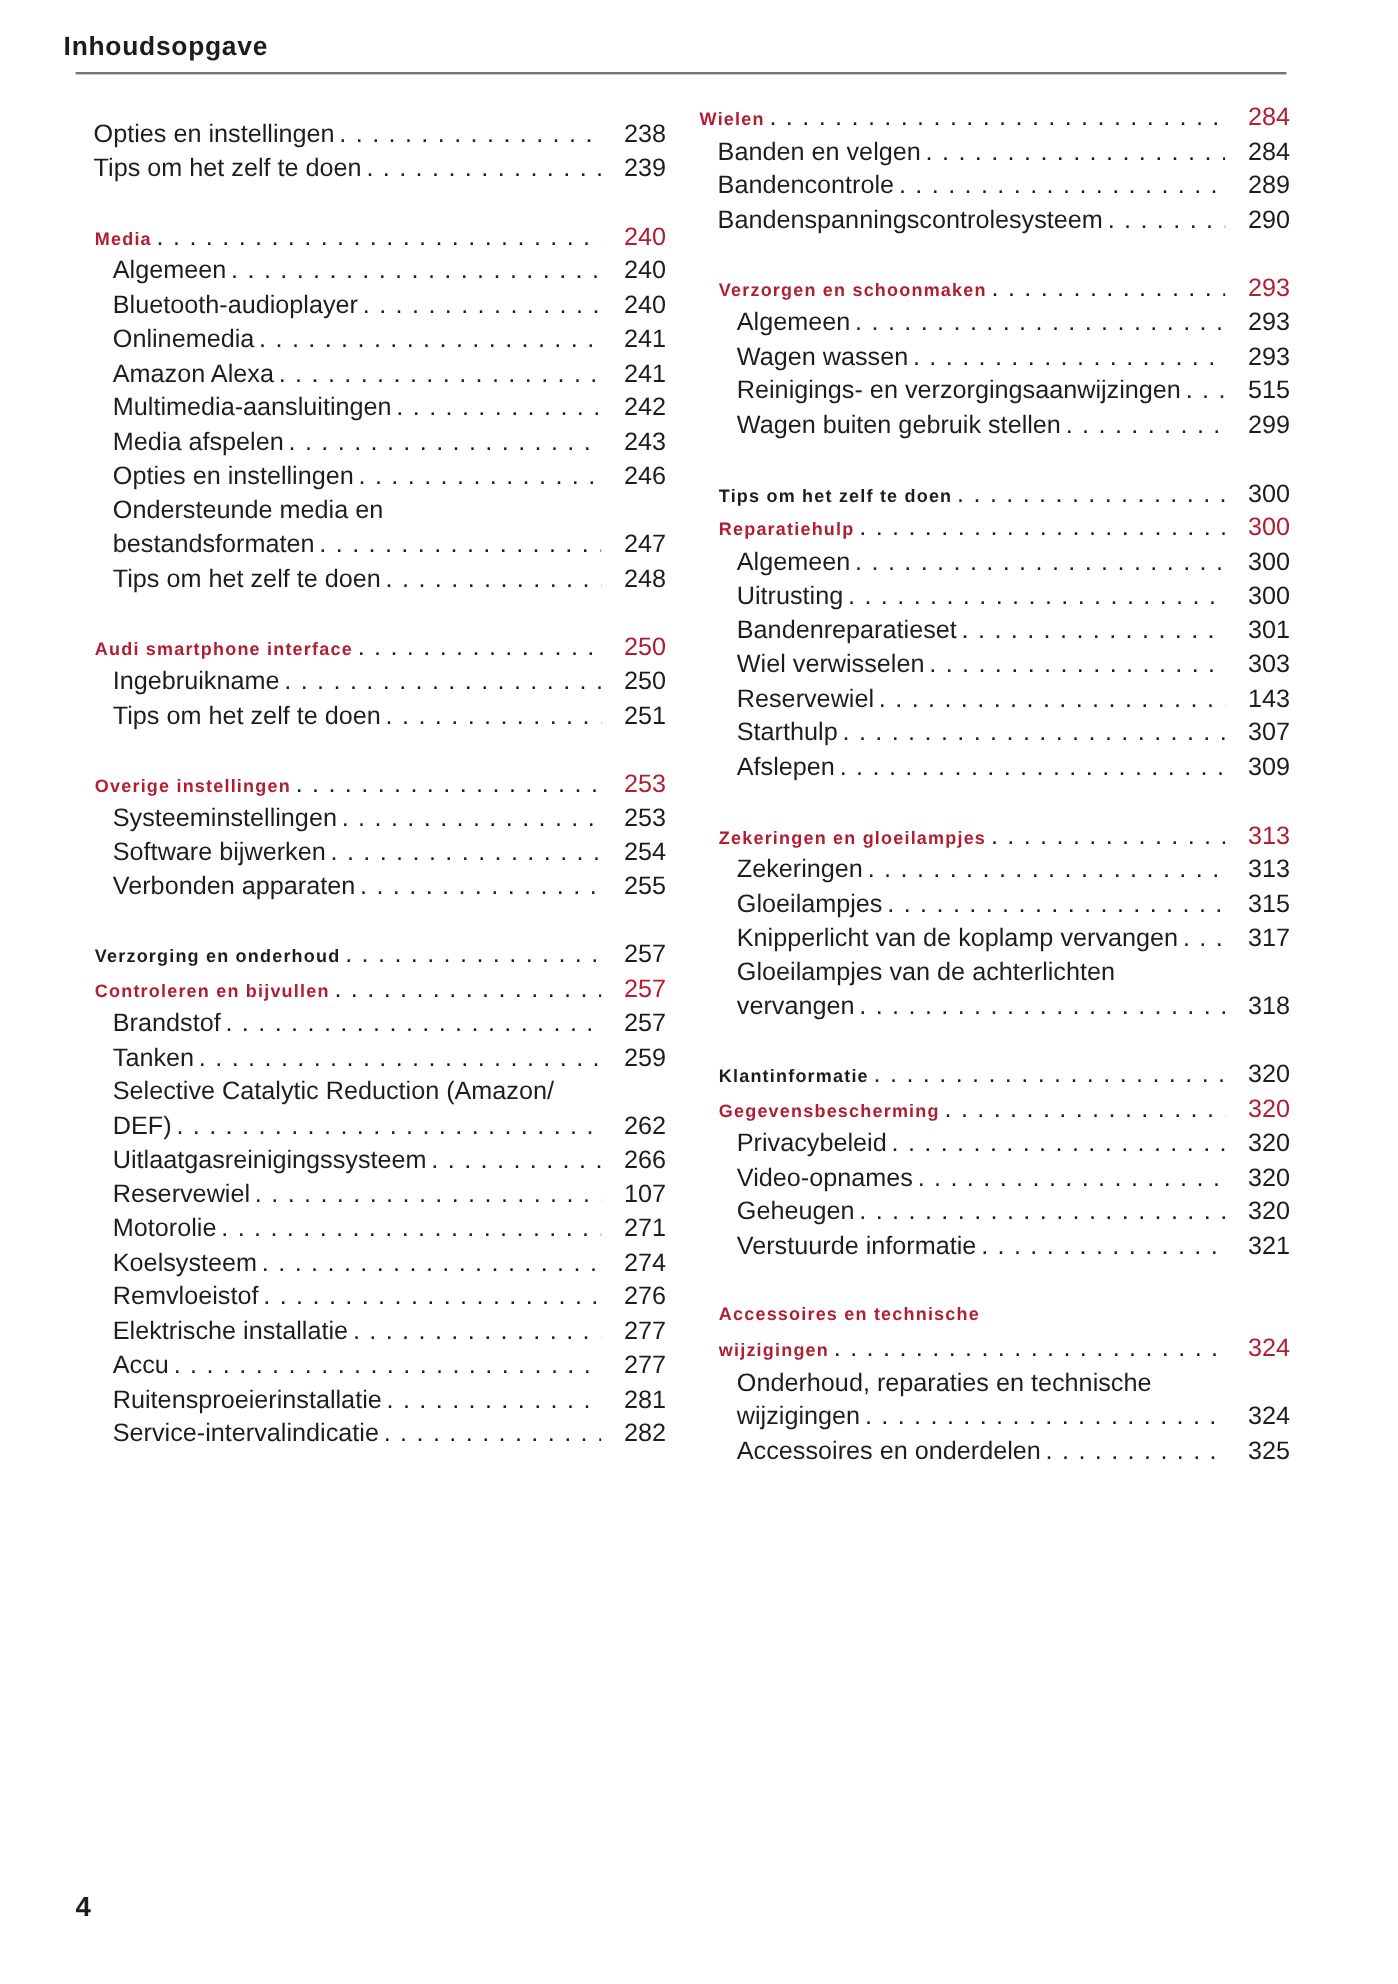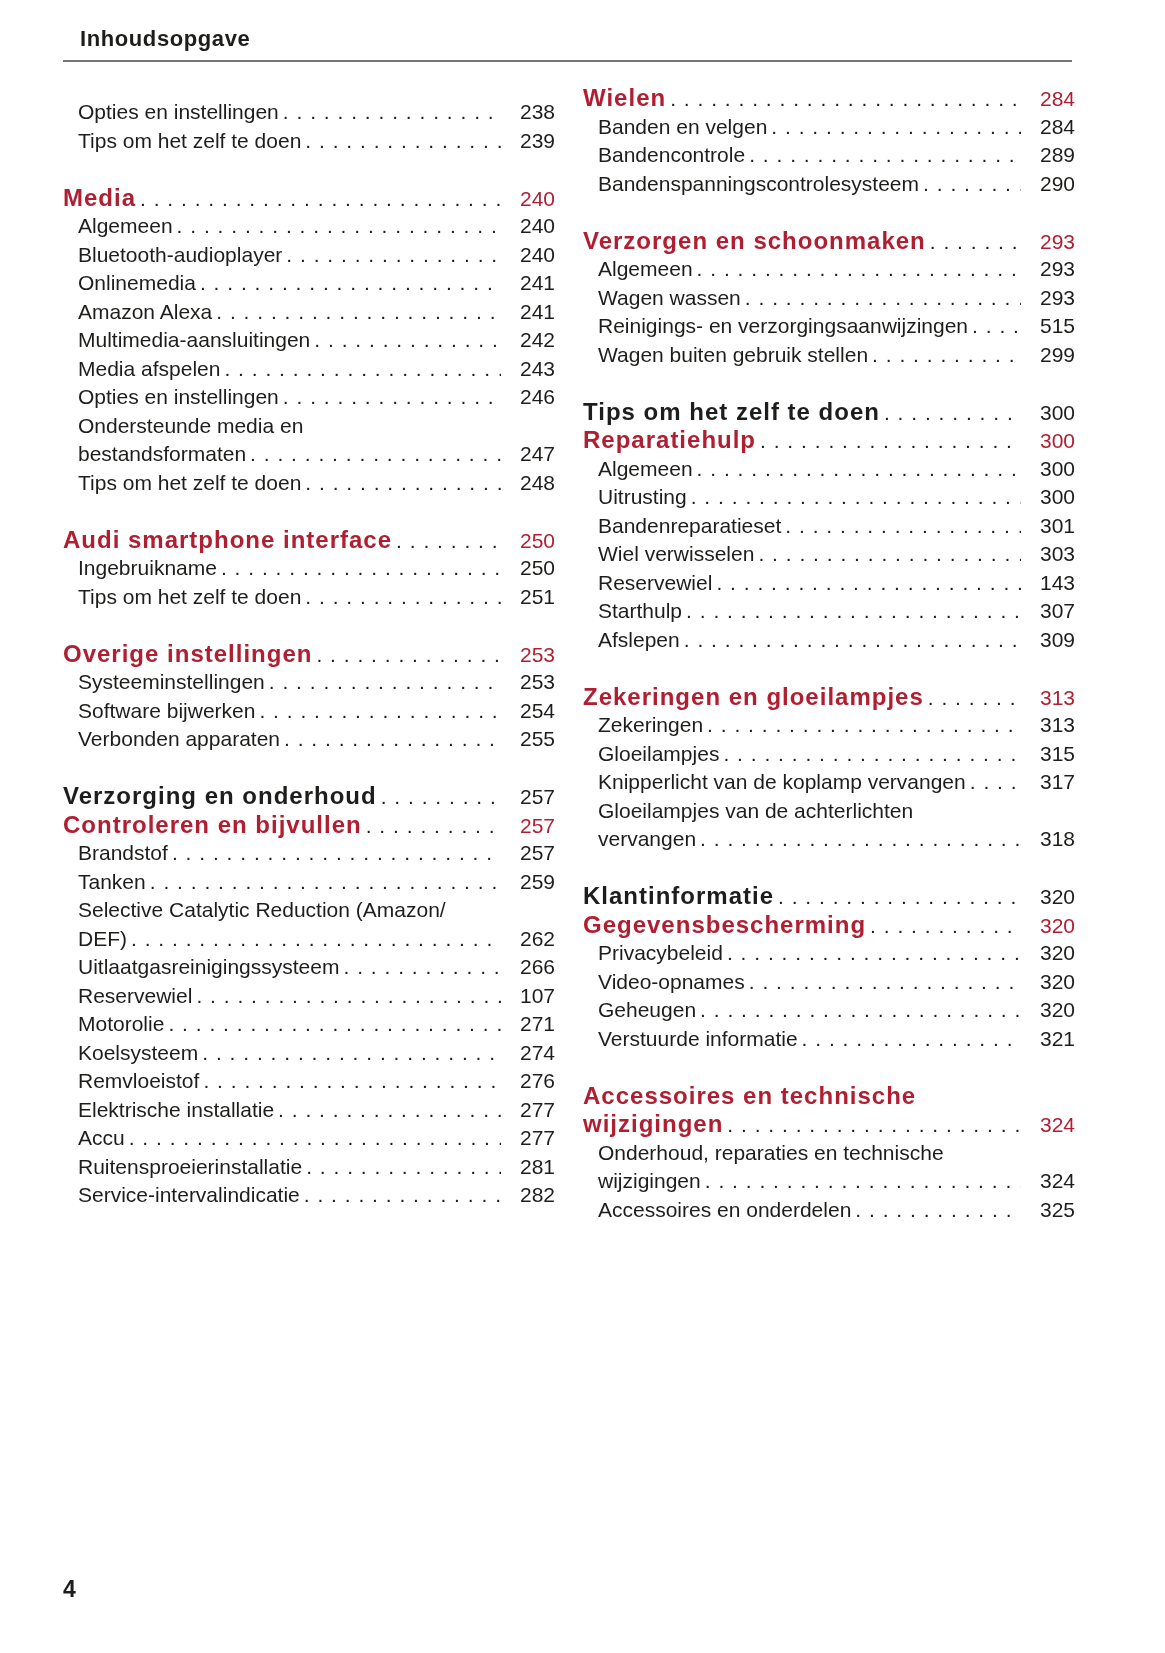--- a/index.html
+++ b/index.html
@@ -9,47 +9,47 @@
   html,body{margin:0;padding:0;background:#ffffff;}
   body{
     width:1165px;height:1653px;
     font-family:"Liberation Sans","DejaVu Sans",sans-serif;
     color:var(--ink);
     position:relative;overflow:hidden;
   }
   .sheet{position:absolute;inset:0;background:#ffffff;}
 
   .page-title{
-    position:absolute;left:80px;top:26px;
+    position:absolute;left:53px;top:26px;
     font-size:22px;font-weight:700;letter-spacing:0.6px;
     color:var(--ink);
   }
   .header-rule{
     position:absolute;left:63px;top:60px;
     width:1009px;height:2px;background:#757575;
   }
 
   .toc{
     position:absolute;left:63px;top:84px;
     display:flex;align-items:center;
   }
   .toc-column{width:492px;}
   .toc-column + .toc-column{margin-left:28px;}
-  .toc-group + .toc-group{margin-top:28.5px;}
+  .toc-group + .toc-group{margin-top:28.5px;margin-left:16px;}
 
   .row{
     display:flex;align-items:baseline;
     height:28.5px;line-height:28.5px;
     font-size:21px;
   }
   .row .lbl{white-space:nowrap;flex-shrink:0;}
   .row.sub .lbl{padding-left:15px;}
   .row.chapter .lbl,
   .row.chapter-dark .lbl{
-    font-weight:700;letter-spacing:1px;font-size:24px;
+    font-weight:700;letter-spacing:1px;font-size:15px;
   }
   .row.chapter .lbl{color:var(--accent);}
   .row.chapter-dark .lbl{color:var(--ink);}
 
   .dots{
     flex:1 1 auto;overflow:hidden;white-space:nowrap;
     font-weight:400;letter-spacing:1px;color:var(--ink);
     padding-left:4px;min-width:0;
   }
   .dots::after{

